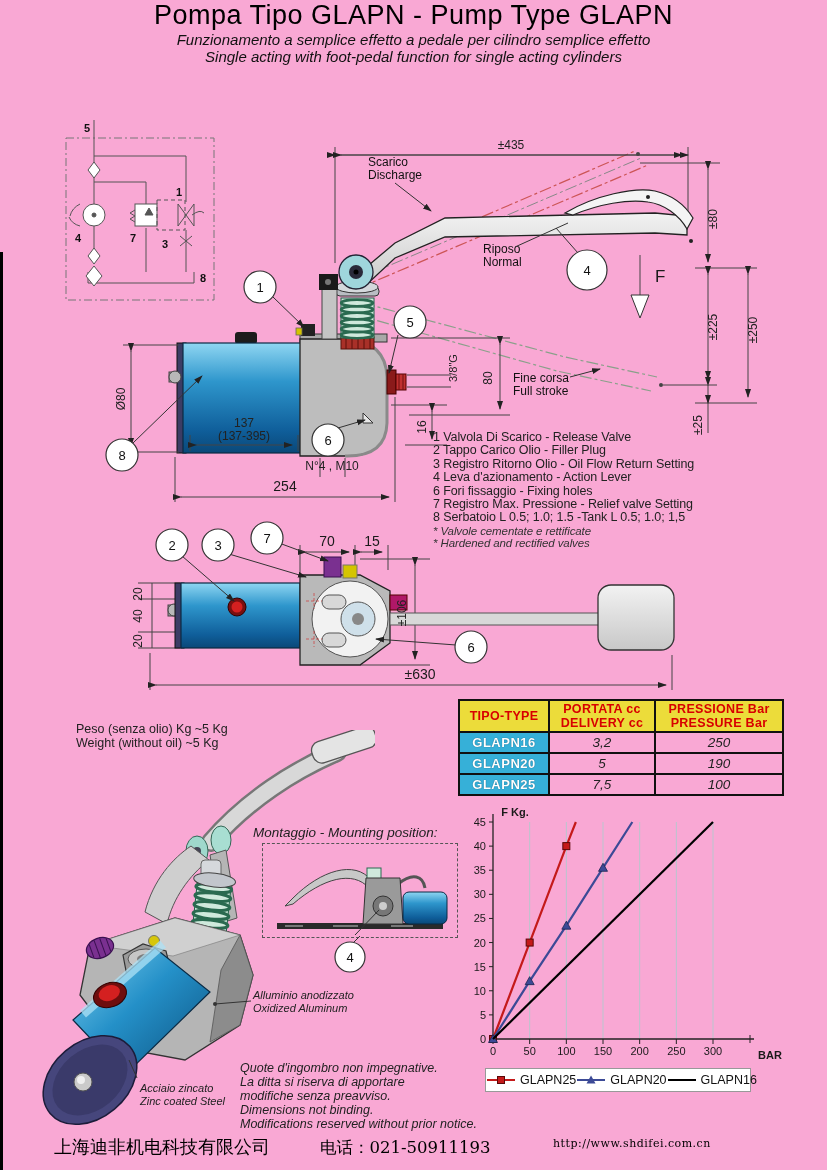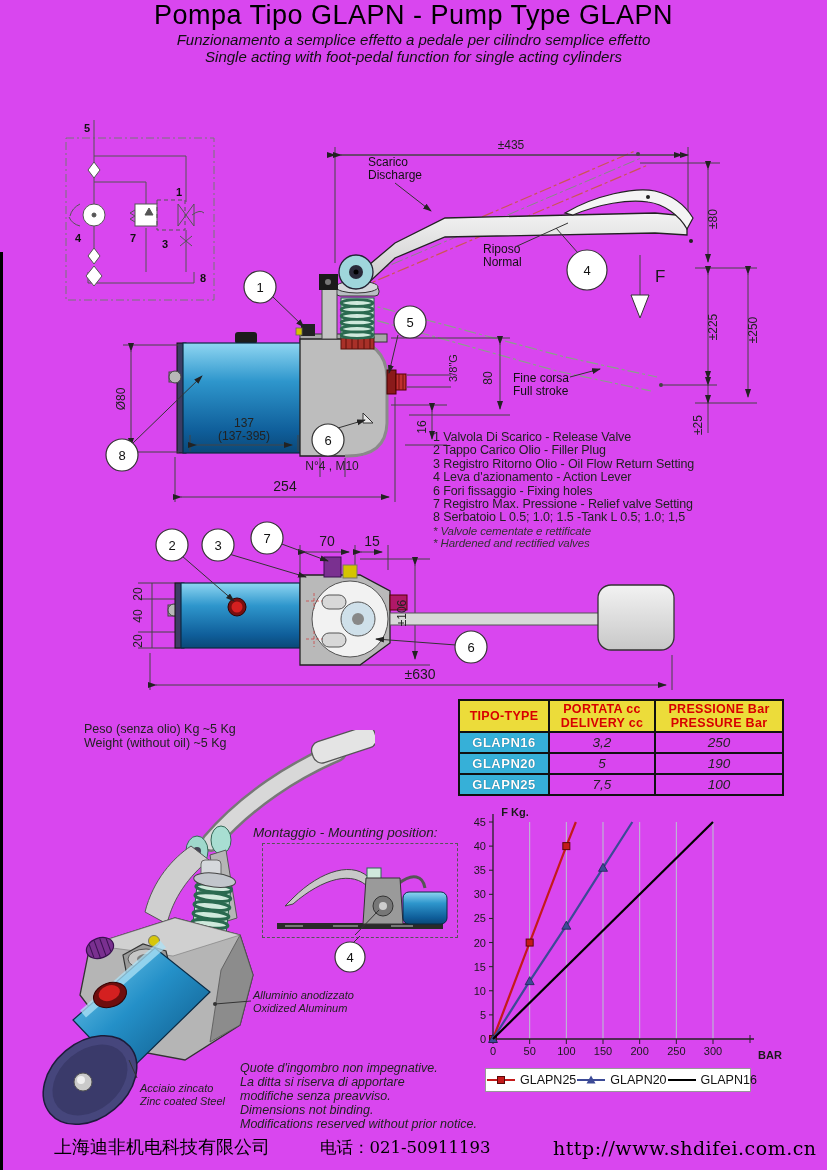--- a/index.html
+++ b/index.html
@@ -1,50 +1,50 @@
 <!DOCTYPE html>
 <html><head>
 <meta charset="utf-8">
 <style>
   html,body{margin:0;padding:0;background:#888;}
-  #page{position:relative;width:827px;height:1170px;background:#d946ef;margin:0 auto;
+  #page{position:relative;width:827px;height:1170px;background:#f9a8d4;margin:0 auto;
         font-family:"Liberation Sans",sans-serif;color:#1a1a1a;overflow:hidden;}
   .abs{position:absolute;}
   svg text{font-family:"Liberation Sans",sans-serif;fill:#1a1a1a;}
   .dim{font-size:12px;fill:#222;}
   .dimS{font-size:11px;fill:#222;}
   .lbl{font-size:12px;fill:#111;}
   .cnum{font-size:13px;fill:#111;}
   .snum{font-size:11px;font-weight:bold;fill:#111;}
   
   #header{left:0;right:0;top:44;text-align:center;}
   #title{font-size:27px;font-weight:500;letter-spacing:.5px;margin:0;color:#000;}
   .subtitle{font-style:italic;font-size:15px;line-height:17px;color:#111;font-weight:500;}
   
   #parts{left:433px;top:431px;width:370px;font-size:12.5px;line-height:13.4px;letter-spacing:-0.1px;color:#222;}
   #parts .note{font-style:italic;font-size:11.5px;line-height:12.5px;color:#333;}
   #parts .note:first-of-type{margin-top:7px;}
   
-  #weight{left:84px;top:722px;font-size:12.5px;line-height:14px;color:#222;}
+  #weight{left:76px;top:722px;font-size:12.5px;line-height:14px;color:#222;}
   
   #spec-table{left:458px;top:699px;border-collapse:collapse;table-layout:fixed;}
   #spec-table td{border:2px solid #111;text-align:center;vertical-align:middle;padding:0;}
   #spec-table .hdr{background:#ecdc3a;color:#d80000;font-weight:bold;font-size:12.5px;line-height:14px;height:30px;letter-spacing:.3px;margin-top:8px;}
   #spec-table .typecell{background:#36b0d8;color:#fff;font-weight:bold;font-size:13px;height:19px;letter-spacing:.5px;text-shadow:0 0 1px #046;}
   #spec-table .valcell{font-style:italic;font-size:13.5px;color:#222;height:19px;}
   
   #mount-label{left:253px;top:825px;font-style:italic;font-size:13.5px;color:#222;}
   #mount-box{left:262px;top:843px;width:196px;height:95px;border:1.5px dashed #555;box-sizing:border-box;}
   
   #disclaimer{left:240px;top:1061px;font-style:italic;font-size:12.5px;line-height:14px;color:#222;}
   
   .footer-text{font-family:"DejaVu Serif","Liberation Serif",serif;color:#000;}
   #footer-company{left:54px;top:1135px;font-size:18px;}
   #footer-phone{left:320px;top:1137px;font-size:16.5px;}
-  #footer-web{left:553px;top:1137px;font-size:19px;letter-spacing:.5px;}
+  #footer-web{left:553px;top:1137px;font-size:11px;letter-spacing:.5px;}
   
   #chart-legend{left:485px;top:1068px;width:266px;height:24px;border:1px solid #999;background:#fff;
     box-sizing:border-box;display:flex;align-items:center;justify-content:space-around;font-size:12.5px;color:#111;}
   .legend-item{display:flex;align-items:center;gap:4px;}
   #scan-strip{left:0;top:252px;width:3px;height:918px;background:#000;}
 </style>
 </head>
 <body>
 
 <div id="page">

